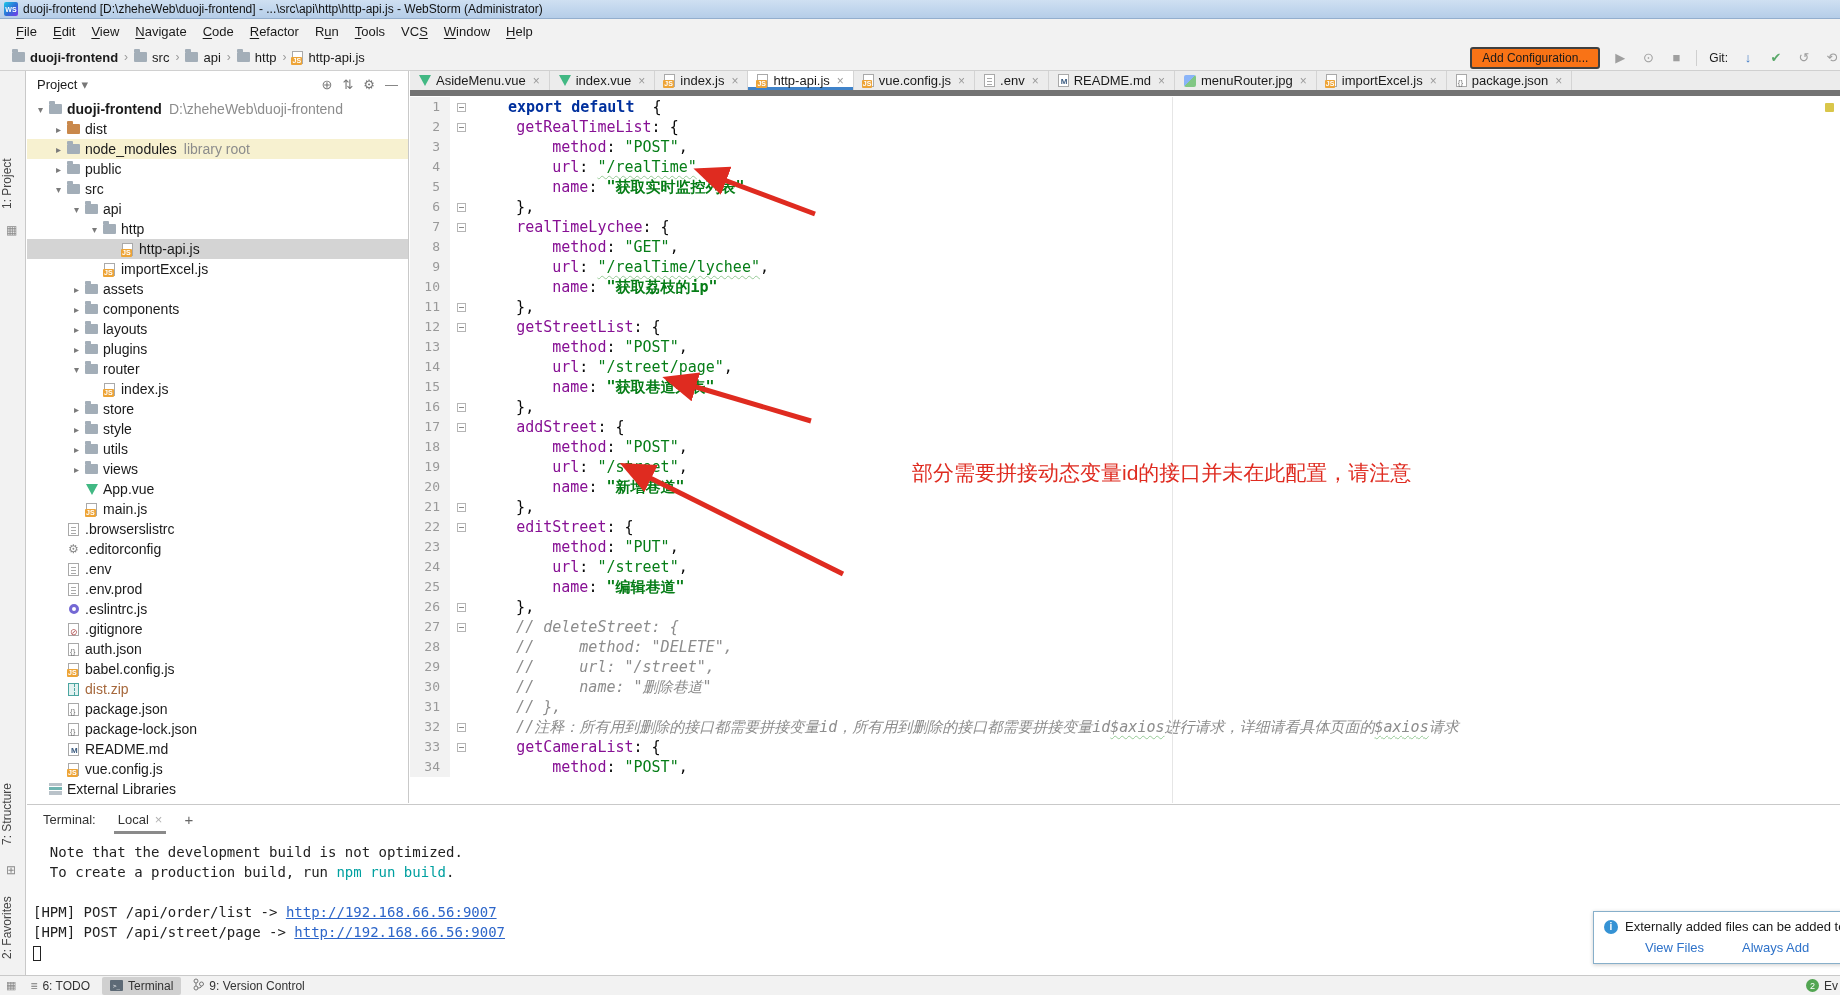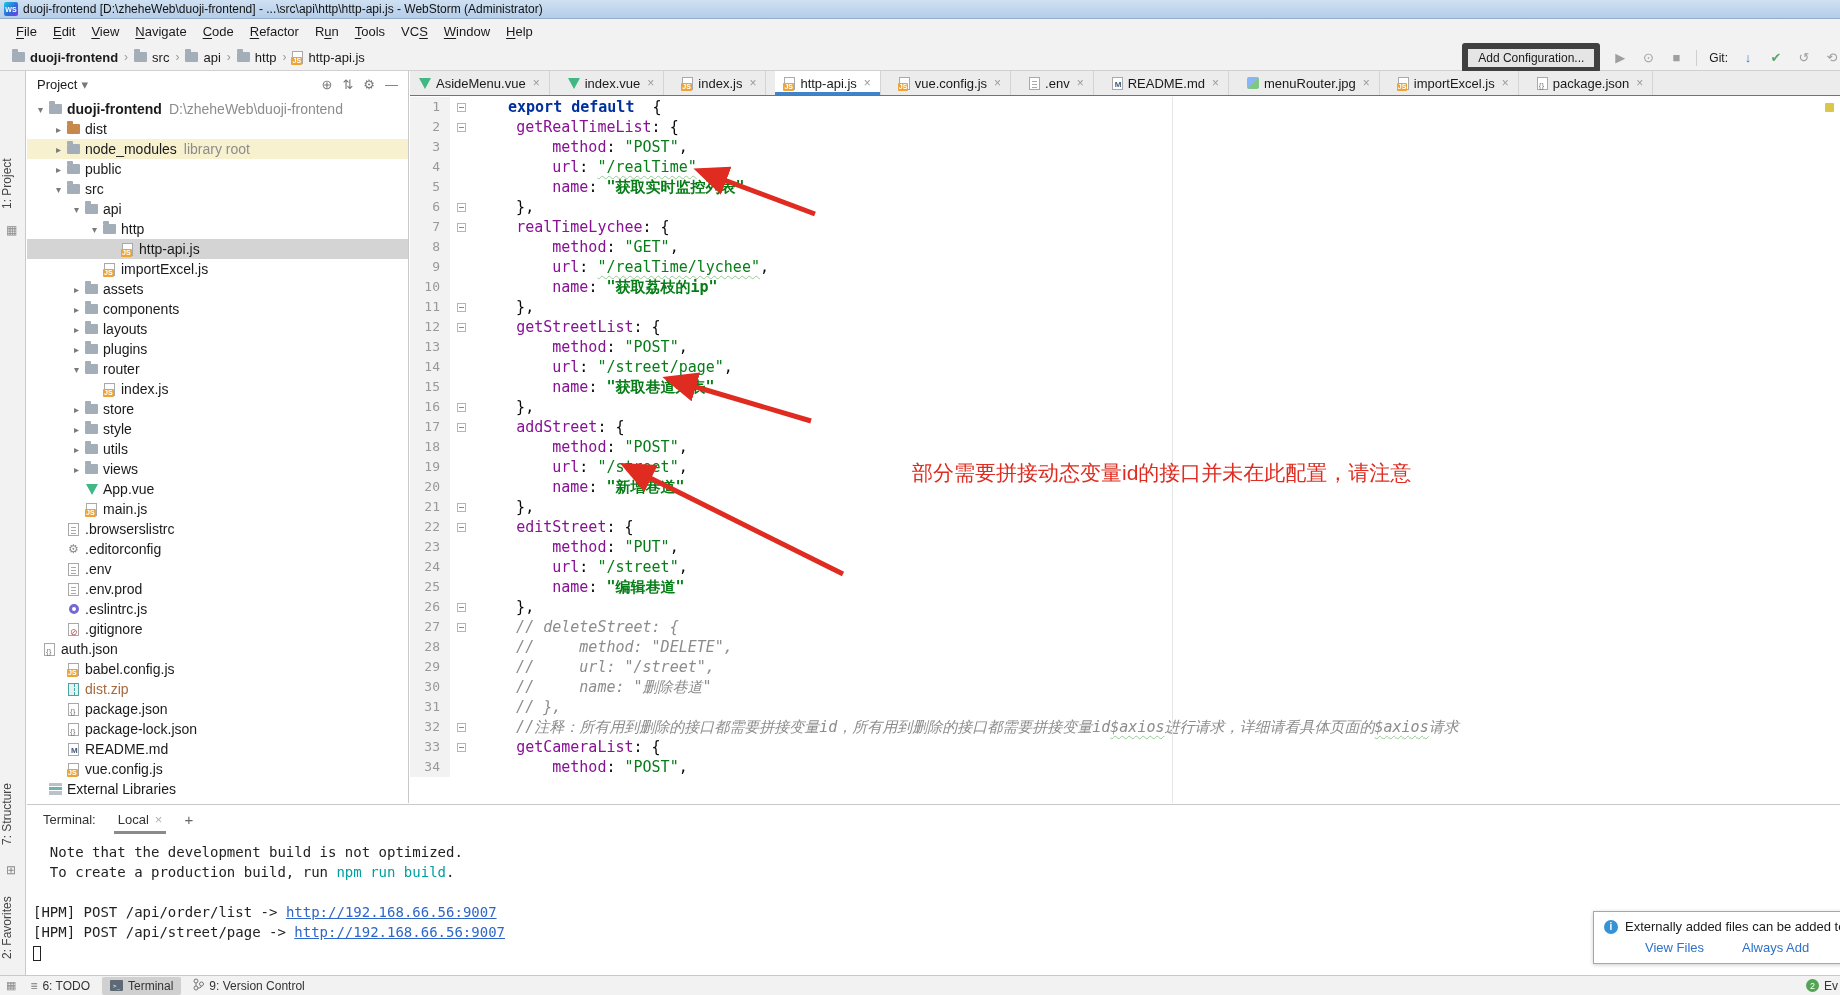--- a/index.html
+++ b/index.html
@@ -13,21 +13,21 @@
   
   #menubar { position:absolute; left:0; top:19px; width:1840px; height:25px; background:#f2f2f2; display:flex; align-items:center; padding-left:8px; font-size:13px; color:#1a1a1a; }
   .menu-item { padding:3px 8px; cursor:default; }
   .menu-item u { text-underline-offset:2px; }
 
   
   #crumbbar { position:absolute; left:0; top:44px; width:1840px; height:27px; background:#f2f2f2; border-bottom:1px solid #d0d0d0; display:flex; align-items:center; padding-left:10px; font-size:13px; color:#1a1a1a; }
   .crumb { display:flex; align-items:center; gap:5px; padding:0 2px; }
   .crumb-sep { color:#9a9a9a; padding:0 4px; font-size:12px; }
   #toolbar-right { position:absolute; right:0; top:44px; height:27px; display:flex; align-items:center; gap:12px; padding-right:0; }
-  #add-config { border:6px solid #404040; background:#e5e5e5; border-radius:3px; font-size:12px; color:#1a1a1a; padding:2px 10px; white-space:nowrap; }
+  #add-config { border:2px solid #404040; background:#f97316; border-radius:3px; font-size:12px; color:#1a1a1a; padding:2px 10px; white-space:nowrap; }
   .tb-ic { font-size:13px; width:16px; text-align:center; }
   .tb-sep { width:1px; height:16px; background:#cfcfcf; }
   .git-label { font-size:12px; color:#1a1a1a; }
 
   
   #stripe-left { position:absolute; left:0; top:71px; width:26px; height:904px; background:#f2f2f2; border-right:1px solid #c9c9c9; }
   .vlabel { position:absolute; left:0; width:26px; writing-mode:vertical-rl; transform:rotate(180deg); font-size:12px; color:#444; text-align:center; }
   .stripe-ic { position:absolute; left:6px; font-size:12px; color:#8a8a8a; }
 
   
@@ -63,21 +63,21 @@
   .ic-git { width:11px; height:13px; background:#fff; border:1px solid #a9a9a9; }
   .ic-git::after { content:'⊘'; position:absolute; left:1px; bottom:-2px; font-size:9px; color:#b05050; }
   .ic-zip { width:11px; height:13px; background:#e2f2f1; border:1px solid #4aa5a0; }
   .ic-zip::before { content:''; position:absolute; left:5px; top:0; bottom:0; border-left:1px dashed #4aa5a0; }
   .ic-img { width:12px; height:12px; border-radius:2px; background:linear-gradient(135deg,#8ab4f8 0 50%,#81c784 50% 100%); }
   .ic-lib { width:13px; height:12px; background:linear-gradient(#b9c2c9 0 3px,#fff 3px 4px,#6fb3b0 4px 7px,#fff 7px 8px,#b9c2c9 8px 11px); }
   .ic-vue { width:0; height:0; border-left:6px solid transparent; border-right:6px solid transparent; border-top:11px solid #41b883; background:transparent !important; border-top-color:#41b883; }
 
   
   #editor { position:absolute; left:410px; top:71px; width:1430px; height:732px; background:#fff; }
-  #tabbar { height:25px; background:#ececec; border-bottom:1px solid #737373; display:flex; font-size:13px; color:#1a1a1a;gap:9px; }
+  #tabbar { height:25px; background:#ececec; border-bottom:6px solid #737373; display:flex; font-size:13px; color:#1a1a1a; }
   .tab { display:flex; align-items:center; gap:5px; padding:0 9px; border-right:1px solid #d4d4d4; white-space:nowrap; }
   .tab.active { background:#fff; box-shadow:inset 0 -3px 0 #4083c9; }
   .tab .close { color:#9a9a9a; font-size:12px; margin-left:2px; }
   #code { position:absolute; top:26px; left:0; right:0; bottom:0; font-family:"DejaVu Sans Mono", monospace; font-size:15px; overflow:hidden; }
   .cline { height:20px; display:flex; align-items:center; }
   .lnum { flex:0 0 40px; text-align:right; padding-right:10px; background:#f2f2f2; color:#999; font-size:13px; height:20px; line-height:20px; }
   .fold { flex:0 0 22px; display:flex; align-items:center; justify-content:center; height:20px; }
   .fold-box { width:9px; height:9px; border:1px solid #b5b5b5; background:#fff; position:relative; }
   .fold-box::after { content:''; position:absolute; left:1px; right:1px; top:3px; height:1px; background:#8a8a8a; }
   .ctext { white-space:pre; height:20px; line-height:20px; padding-left:8px; }
@@ -391,21 +391,21 @@
           </span>
           <span>.eslintrc.js</span>
         </div>
         <div class="trow" style="padding-left: 24px;">
           <span class="chev"></span>
           <span class="tico">
             <span class="ic ic-git"></span>
           </span>
           <span>.gitignore</span>
         </div>
-        <div class="trow" style="">
+        <div class="trow" style="padding-left: 24px;">
           <span class="chev"></span>
           <span class="tico">
             <span class="ic ic-json"></span>
           </span>
           <span>auth.json</span>
         </div>
         <div class="trow" style="padding-left: 24px;">
           <span class="chev"></span>
           <span class="tico">
             <span class="ic ic-js"></span>

